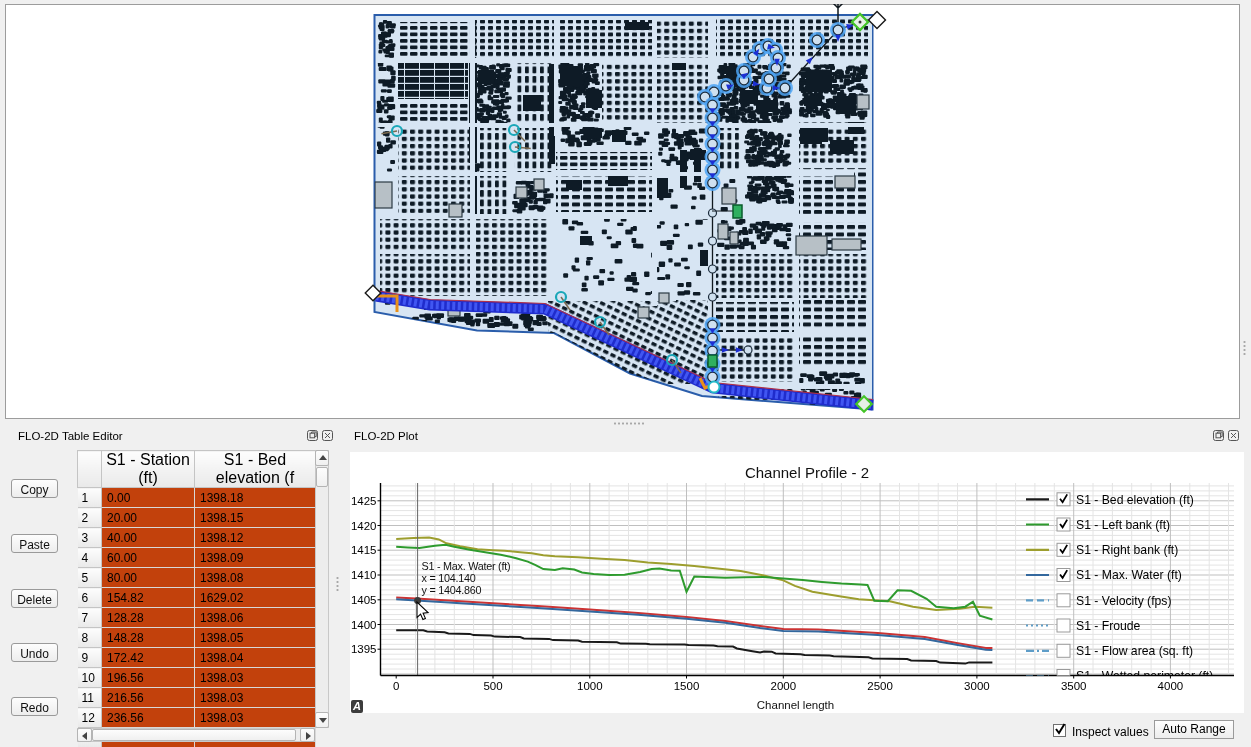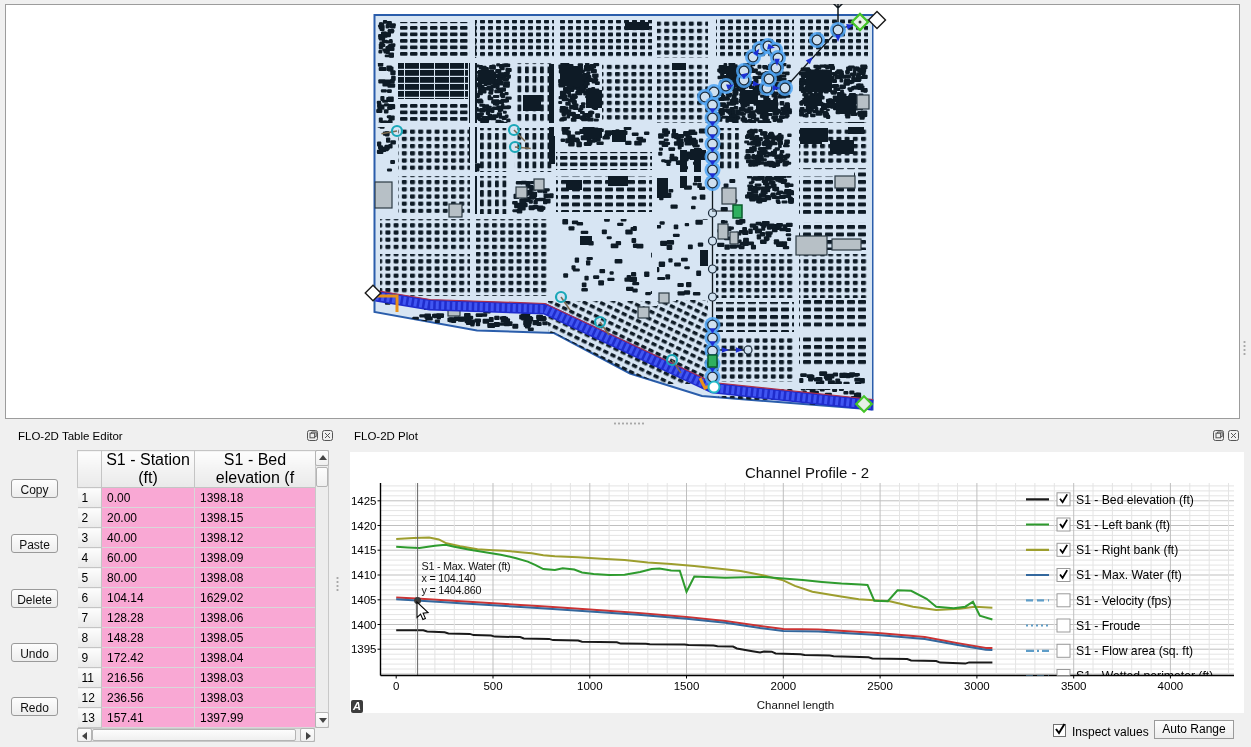--- a/index.html
+++ b/index.html
@@ -1,21 +1,21 @@
 <!DOCTYPE html>
 <html><head><meta charset="utf-8"><style>
 * { margin:0; padding:0; box-sizing:border-box; }
 body { width:1251px; height:747px; background:#f0f0f0; font-family:"Liberation Sans", sans-serif; position:relative; overflow:hidden; }
 #canvas { position:absolute; left:5px; top:4px; width:1235px; height:415px; background:#fff; border:1px solid #9c9c9c; }
 .docktitle { position:absolute; font-size:11.5px; color:#000;padding-left:10px; }
 .winbtns { position:absolute; }
 .btn { position:absolute; width:47px; height:19px; background:linear-gradient(#fdfdfd,#ededed); border:1px solid #9a9a9a; border-radius:3px; font-size:12px; text-align:center; line-height:20px; color:#111; }
 #tbl { position:absolute; left:77px; top:450px; border-collapse:collapse; font-size:12px; }
 #tbl th { background:linear-gradient(#fdfdfd,#e9e9e9); border:1px solid #c4c4c4; border-top:1px solid #c4c4c4; font-weight:normal; height:17px; font-size:16px; }
-#tbl td { background:#f9a8d4; border-right:1px solid #d8d8d8; border-bottom:1px solid #d8d8d8; height:20px; padding-left:5px; }
+#tbl td { background:#c2410c; border-right:1px solid #d8d8d8; border-bottom:1px solid #d8d8d8; height:20px; padding-left:5px; }
 #tbl td.rn { background:linear-gradient(#fdfdfd,#e9e9e9); border-right:1px solid #c4c4c4; border-bottom:1px solid #c4c4c4; text-align:left; padding-left:4px; }
 .sb { position:absolute; background:#ededed; border:1px solid #c8c8c8; }
 .sbthumb { position:absolute; background:linear-gradient(#fdfdfd,#f0f0f0); border:1px solid #b4b4b4; border-radius:2px; }
 .sbbtn { position:absolute; background:linear-gradient(#fdfdfd,#f0f0f0); border:1px solid #b4b4b4; border-radius:2px; }
 .arrow { position:absolute; width:0; height:0; }
 #plotwidget { position:absolute; left:350px; top:452px; width:894px; height:261px; background:#fff; }
 #abtn { position:absolute; left:351px; top:700px; width:12px; height:13px; background:#3c3c3c; border-radius:2px; color:#fff; font-size:11px; font-style:italic; font-weight:bold; text-align:center; line-height:13px; }
 .cb { position:absolute; width:13px; height:13px; background:#fff; border:1px solid #707070; }
 #autorange { position:absolute; left:1154px; top:720px; width:80px; height:19px; background:linear-gradient(#fefefe,#ededed); border:1px solid #9a9a9a; border-radius:0; font-size:12px; text-align:center; line-height:17px; }
 .dots-h { position:absolute; width:32px; height:3px; background-image:radial-gradient(circle, #a8a8a8 1px, transparent 1.2px); background-size:4px 3px; }
@@ -2010,37 +2010,42 @@
         <td>60.00</td>
         <td>1398.09</td>
       </tr>
 <tr>
         <td class="rn">5</td>
         <td>80.00</td>
         <td>1398.08</td>
       </tr>
 <tr>
         <td class="rn">6</td>
-        <td>104.14</td>
+        <td>154.82</td>
         <td>1629.02</td>
       </tr>
 <tr>
         <td class="rn">7</td>
         <td>128.28</td>
         <td>1398.06</td>
       </tr>
 <tr>
         <td class="rn">8</td>
         <td>148.28</td>
         <td>1398.05</td>
       </tr>
 <tr>
         <td class="rn">9</td>
         <td>172.42</td>
         <td>1398.04</td>
+      </tr>
+<tr>
+        <td class="rn">10</td>
+        <td>196.56</td>
+        <td>1398.03</td>
       </tr>
 <tr>
         <td class="rn">11</td>
         <td>216.56</td>
         <td>1398.03</td>
       </tr>
 <tr>
         <td class="rn">12</td>
         <td>236.56</td>
         <td>1398.03</td>

